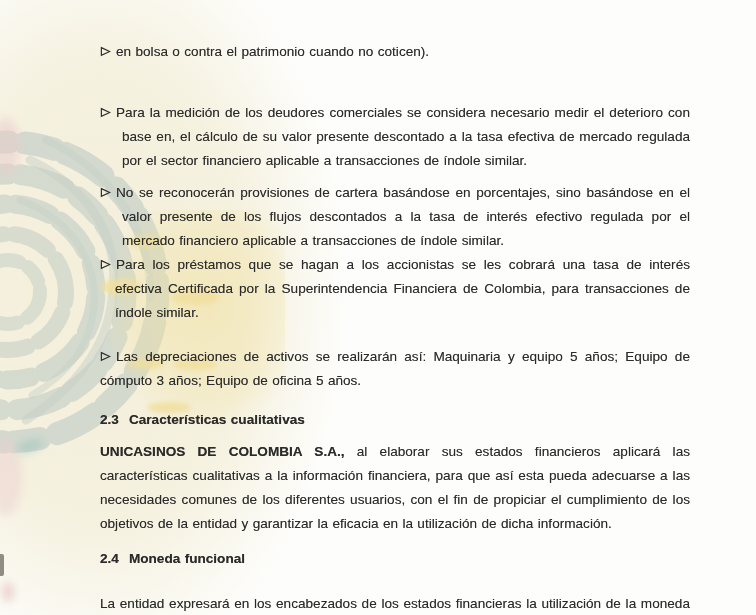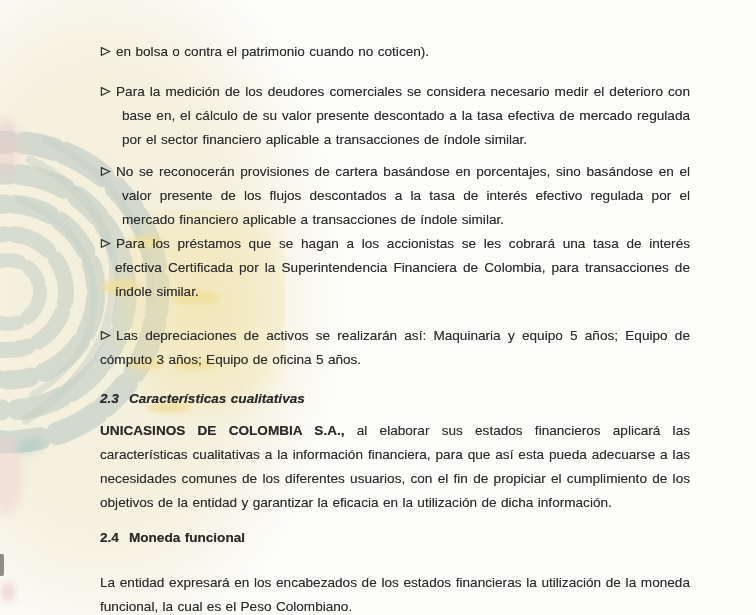--- a/index.html
+++ b/index.html
@@ -46,25 +46,25 @@
     text-shadow: 0 0 0.45px rgba(40,40,40,0.45);
   }
   .bullet { position: relative; }
   .hang-lg { padding-left: 22px; text-indent: -22px; margin-top: 32px; }
   .hang-sm { padding-left: 15px; text-indent: -15px; }
   .marker-icon { display: inline-block; width: 11px; height: 11px; margin-right: 5px; vertical-align: -1px; }
   .heading { font-weight: bold; text-align: left; text-shadow: 0 0 0.6px rgba(30,30,30,0.55); }
   .heading .h-num { margin-right: 10px; }
   .lead { font-weight: bold; text-shadow: 0 0 0.6px rgba(30,30,30,0.55); }
 
-  .mt-b2 { margin-top: 16px; }
+  .mt-b2 { margin-top: 37px; }
   .mt-b3 { margin-top: 8px; }
   .mt-b4 { }
   .mt-b5 { margin-top: 20px; }
-  .mt-h1 { margin-top: 15px; font-style: italic; }
+  .mt-h1 { margin-top: 15px; }
   .mt-p1 { margin-top: 8px; }
   .mt-h2 { margin-top: 11px; }
   .mt-p2 { margin-top: 21px; }
 </style>
 </head>
 <body>
 
 <div class="page">
 
   <div class="bg-cream"></div>

